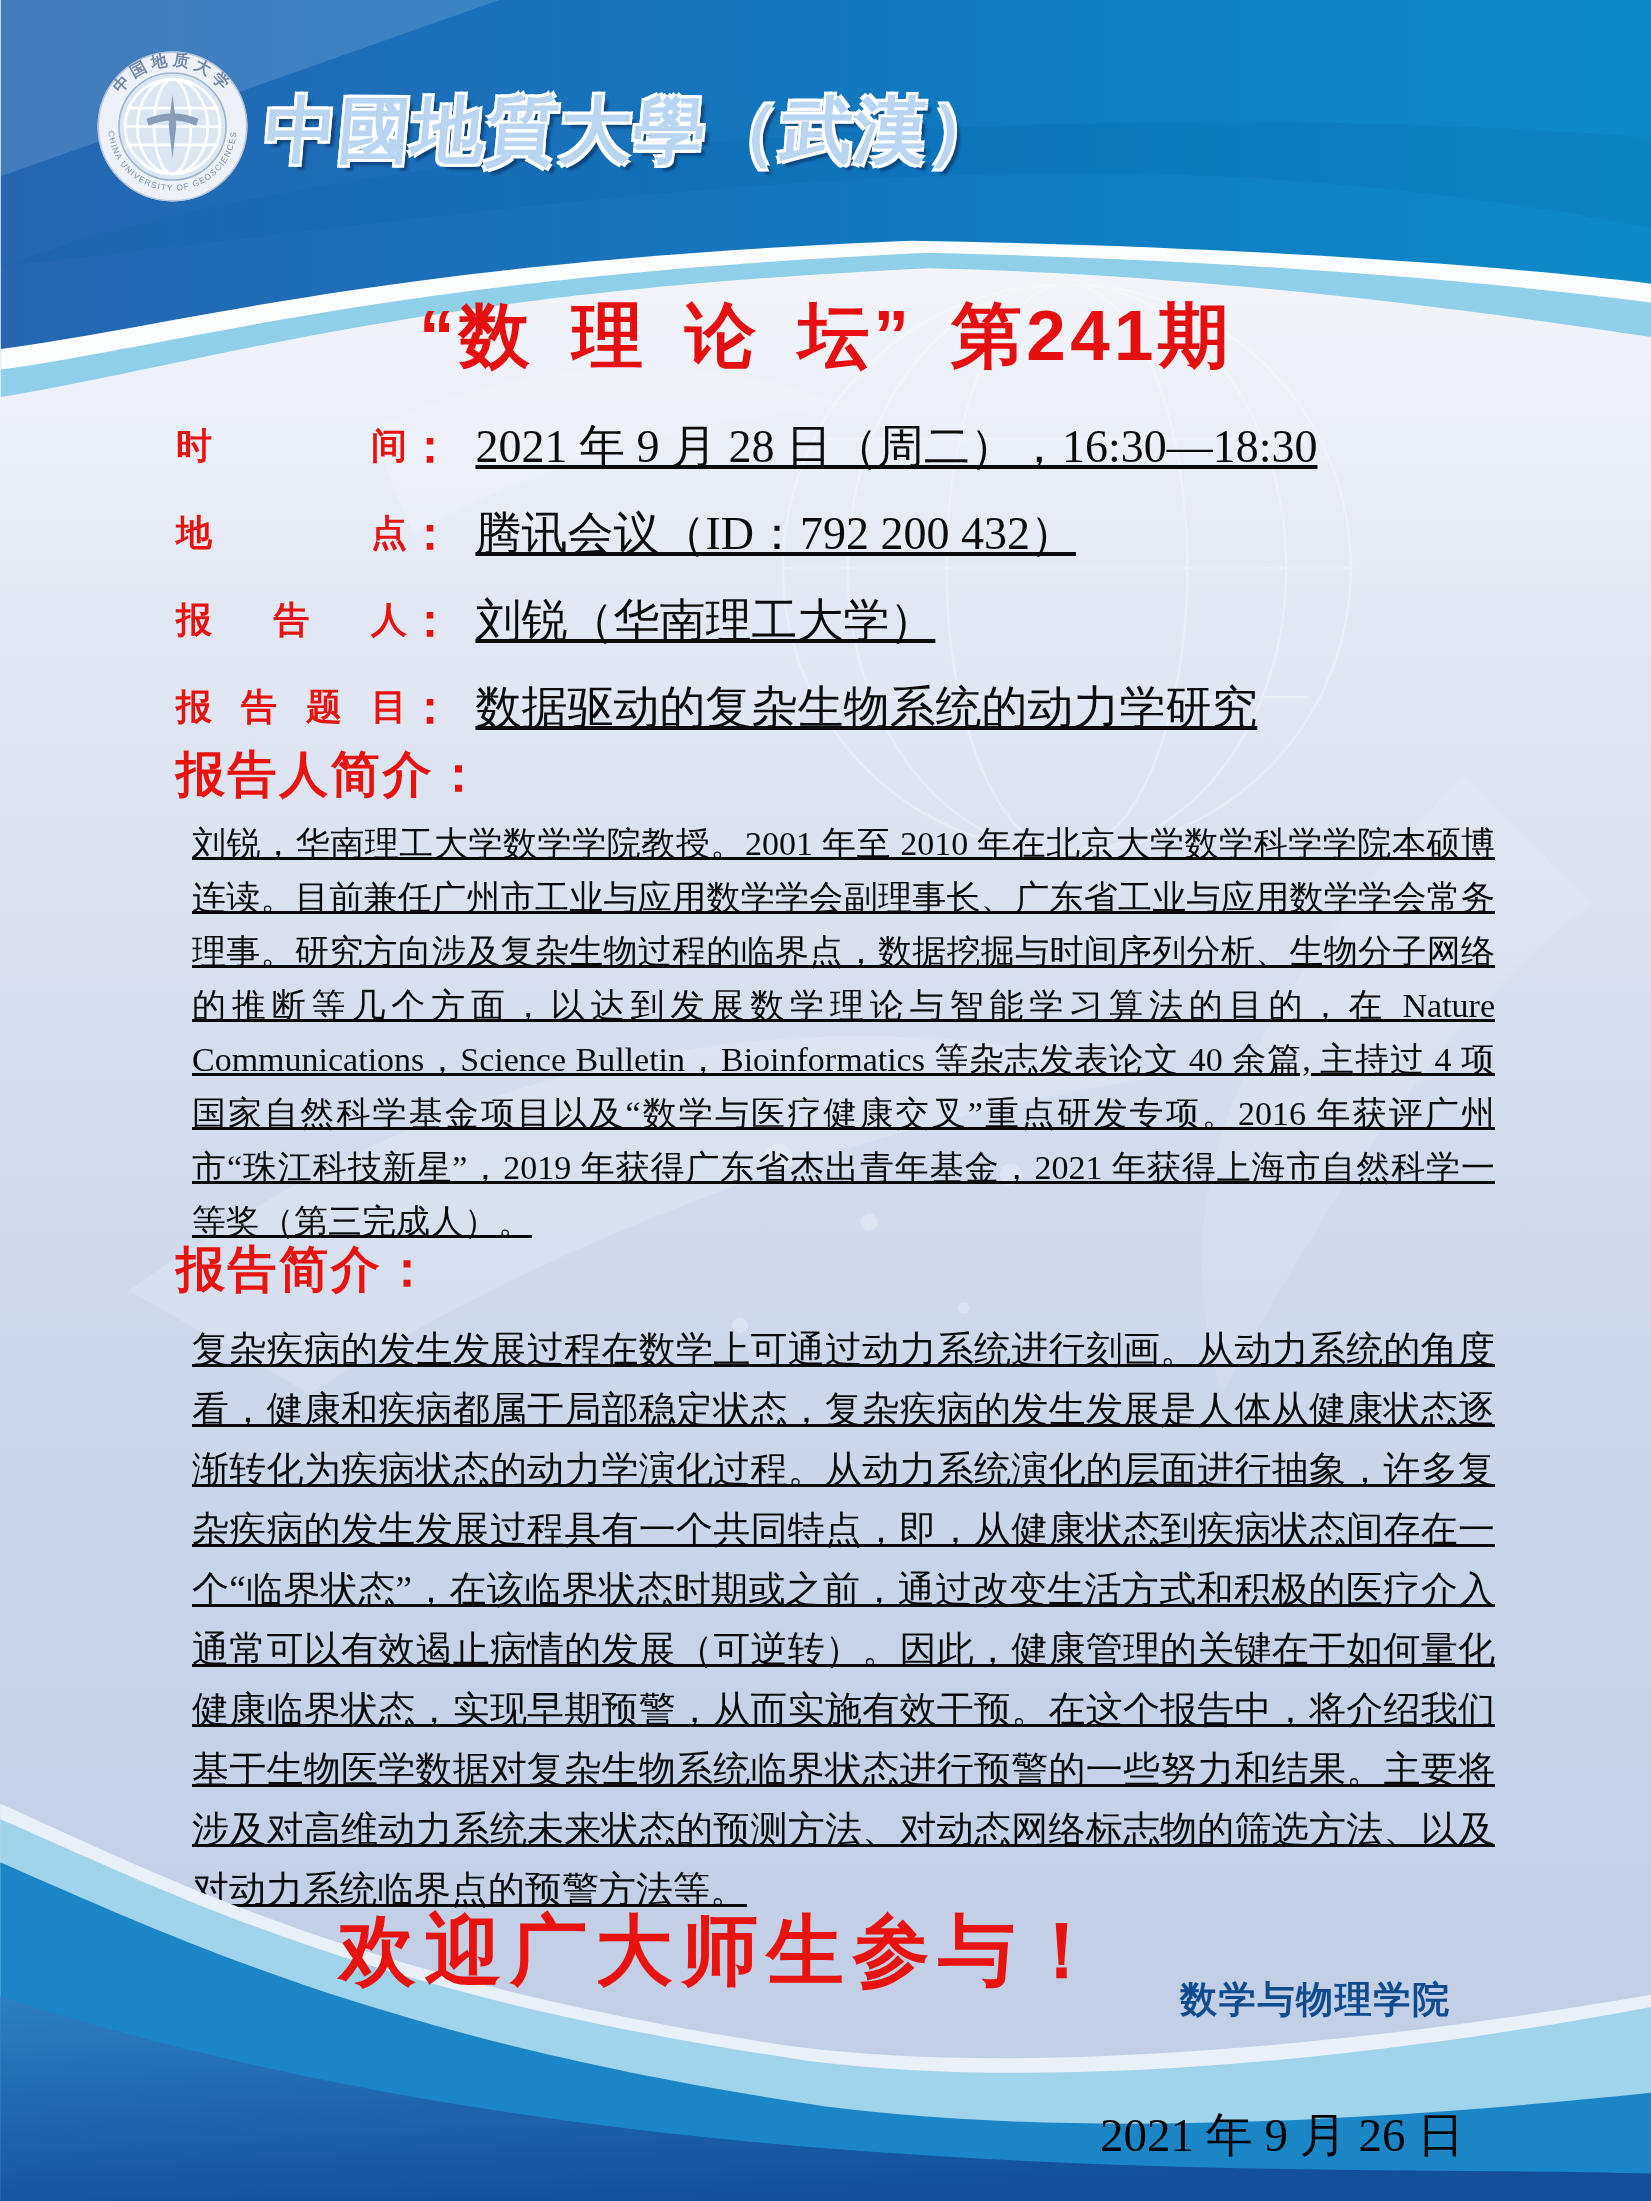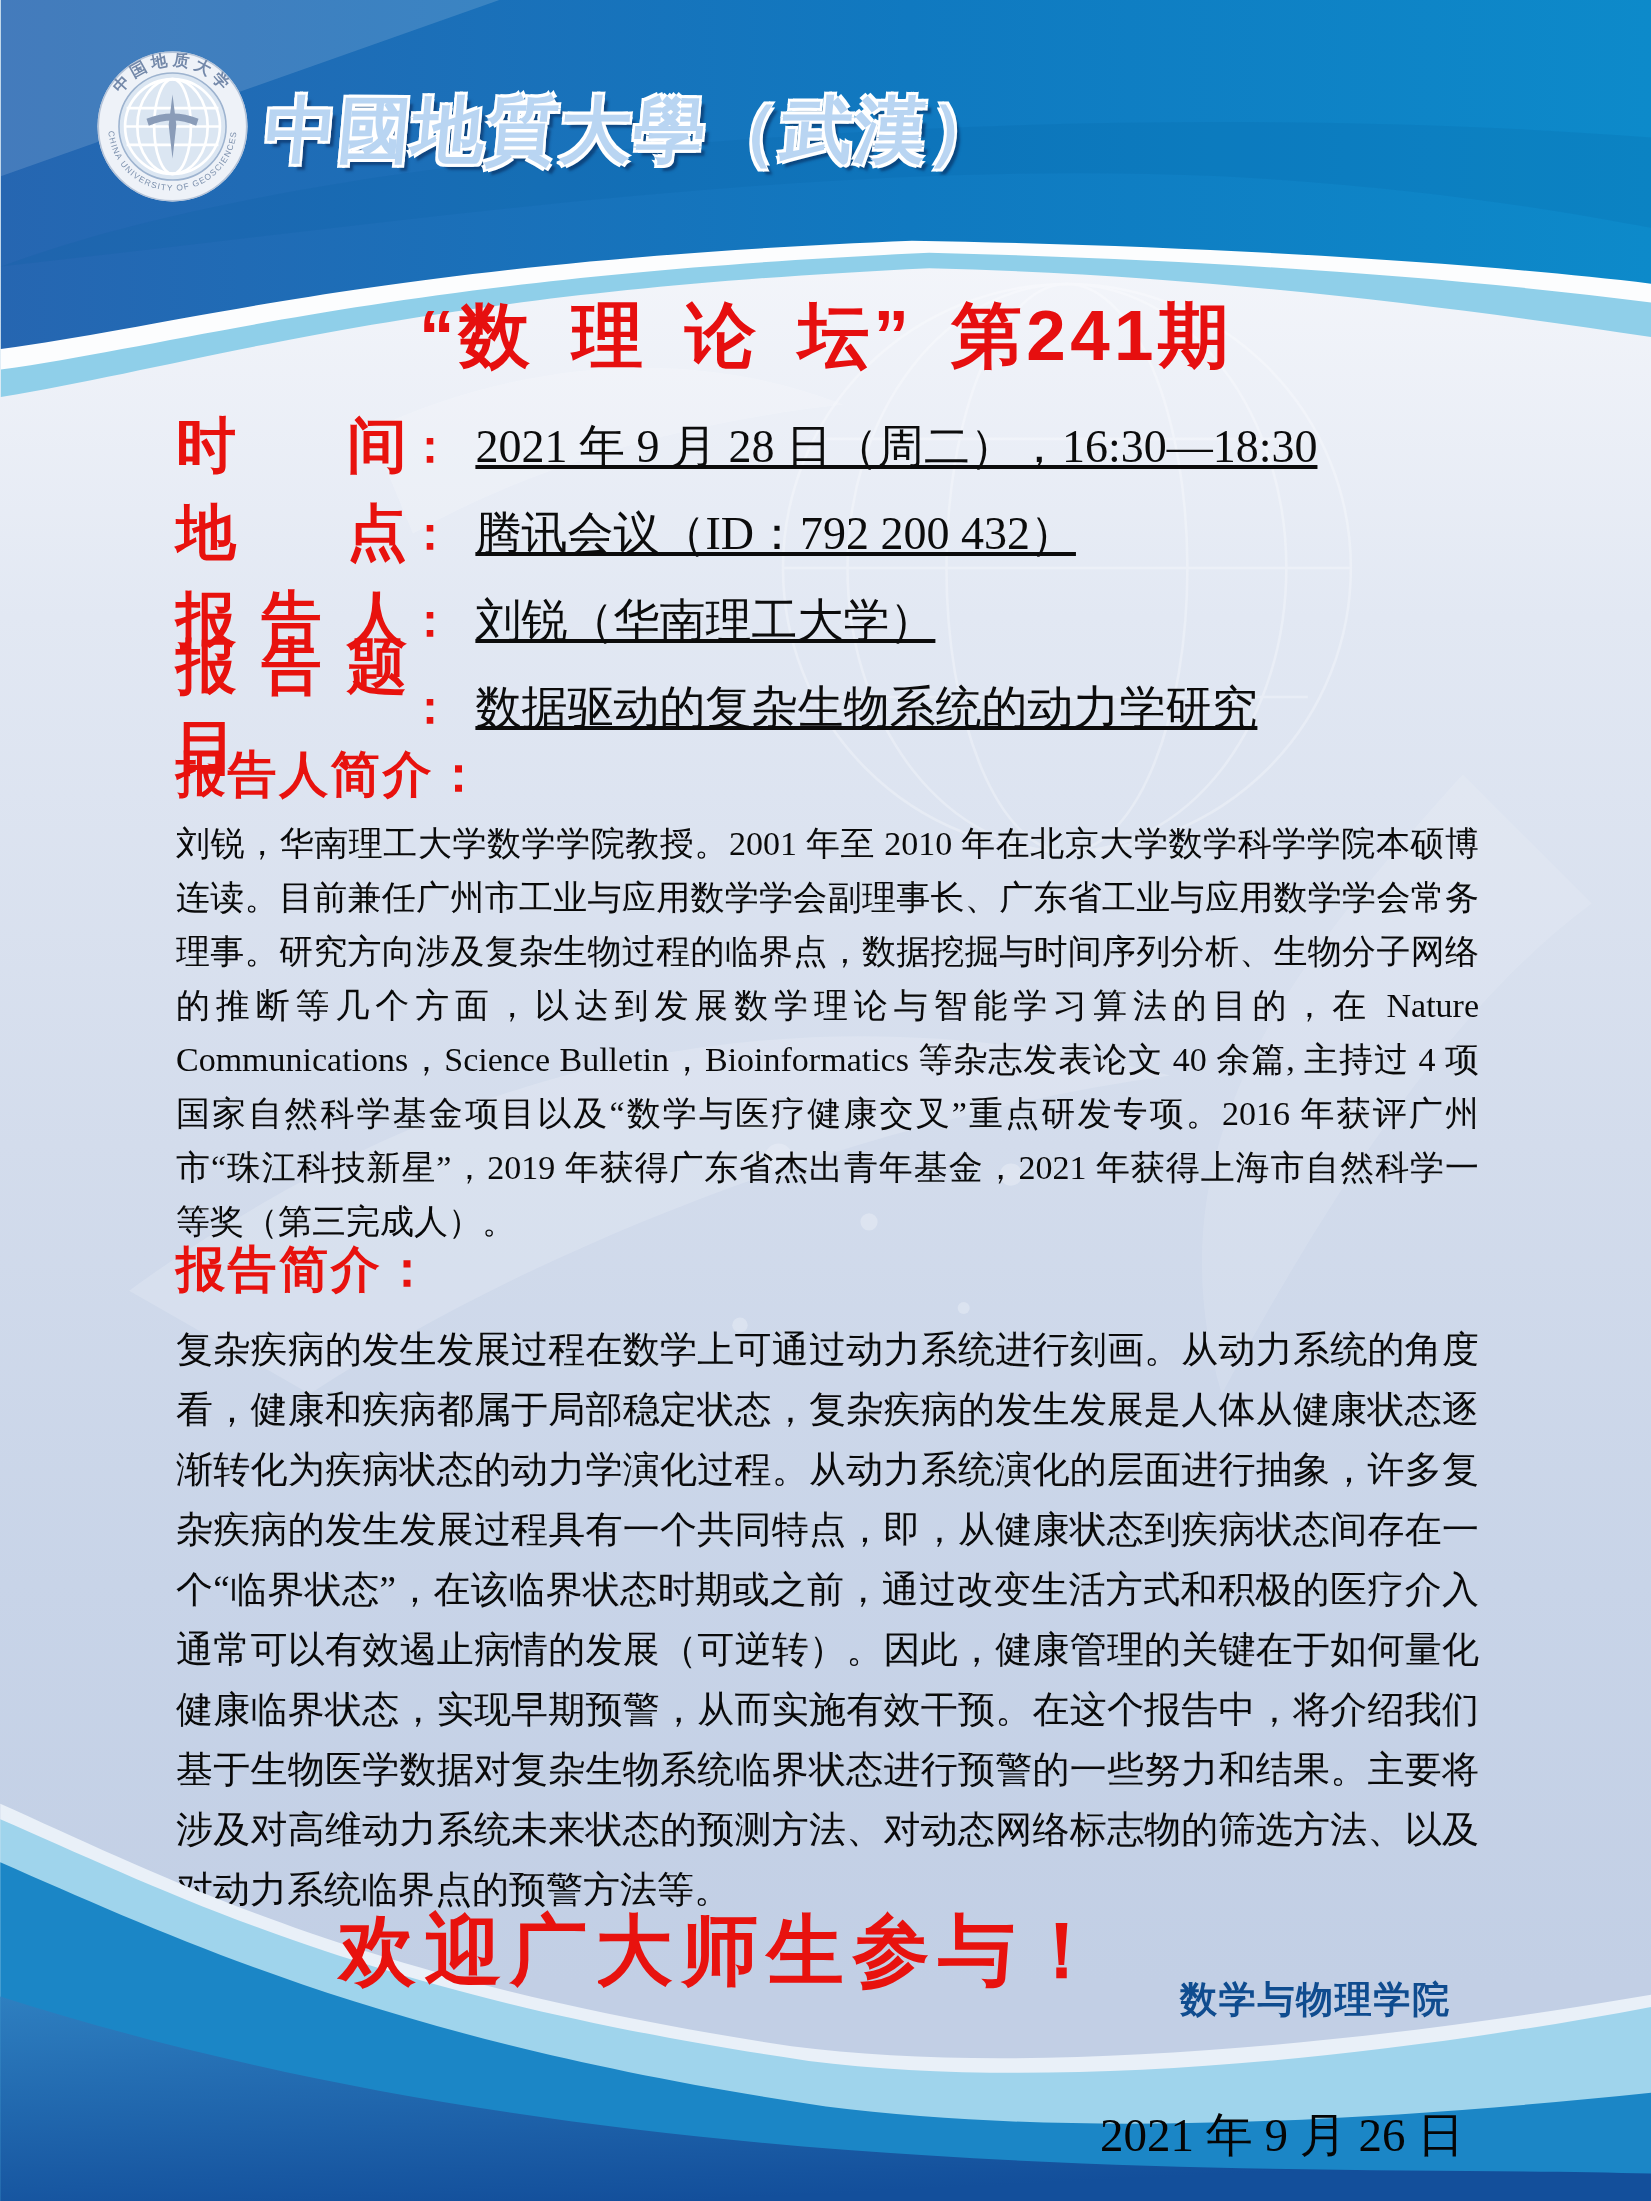--- a/index.html
+++ b/index.html
@@ -25,36 +25,37 @@
   .forum-title{
     left:0;top:289px;width:1652px;text-align:center;
     font-family:Liberation Sans, sans-serif;font-weight:bold;
     font-size:71px;color:#e60f0f;letter-spacing:4.3px;word-spacing:13.8px;white-space:nowrap;
   }
 
   
   .info{left:176px;top:403px;width:1342px;}
   .info-row{display:flex;align-items:center;height:87px;}
   .info-label{
-    display:inline-block;width:231px;color:#e8120e;font-weight:bold;font-size:60px;
+    display:inline-block;width:231px;color:#e8120e;font-weight:bold;font-size:36px;
     text-align:justify;text-align-last:justify;font-family:Liberation Serif, serif;
   }
   .info-colon{color:#e8120e;font-weight:bold;font-size:46px;}
   .info-value{margin-left:22.4px;color:#0c0c0c;font-size:46px;font-family:"Liberation Serif",serif;white-space:nowrap;text-decoration:underline;}
 
   .section-heading{
     color:#e8120e;font-weight:bold;font-size:49px;letter-spacing:2.6px;
     font-family:"Liberation Sans",sans-serif;
   }
   .bio-heading{left:176px;top:742px;}
   .abstract-heading{left:176px;top:1237px;}
 
   .body-text{
-    left:176px;width:1303px;color:#0a0a0a;text-align:justify;
+    left:192px;width:1303px;color:#0a0a0a;text-align:justify;
     font-family:"Liberation Serif",serif;
+    text-decoration:underline;
   }
   .bio-text{top:817px;font-size:34px;line-height:54px;}
   .abstract-text{top:1320px;font-size:37px;line-height:60px;}
 
   
   .footer-svg{left:0;top:1790px;}
   .welcome{
     left:0;top:1900px;width:1448px;text-align:center;
     font-family:"Liberation Serif",serif;font-weight:bold;
     font-size:77px;color:#e8120e;letter-spacing:8.6px;white-space:nowrap;

